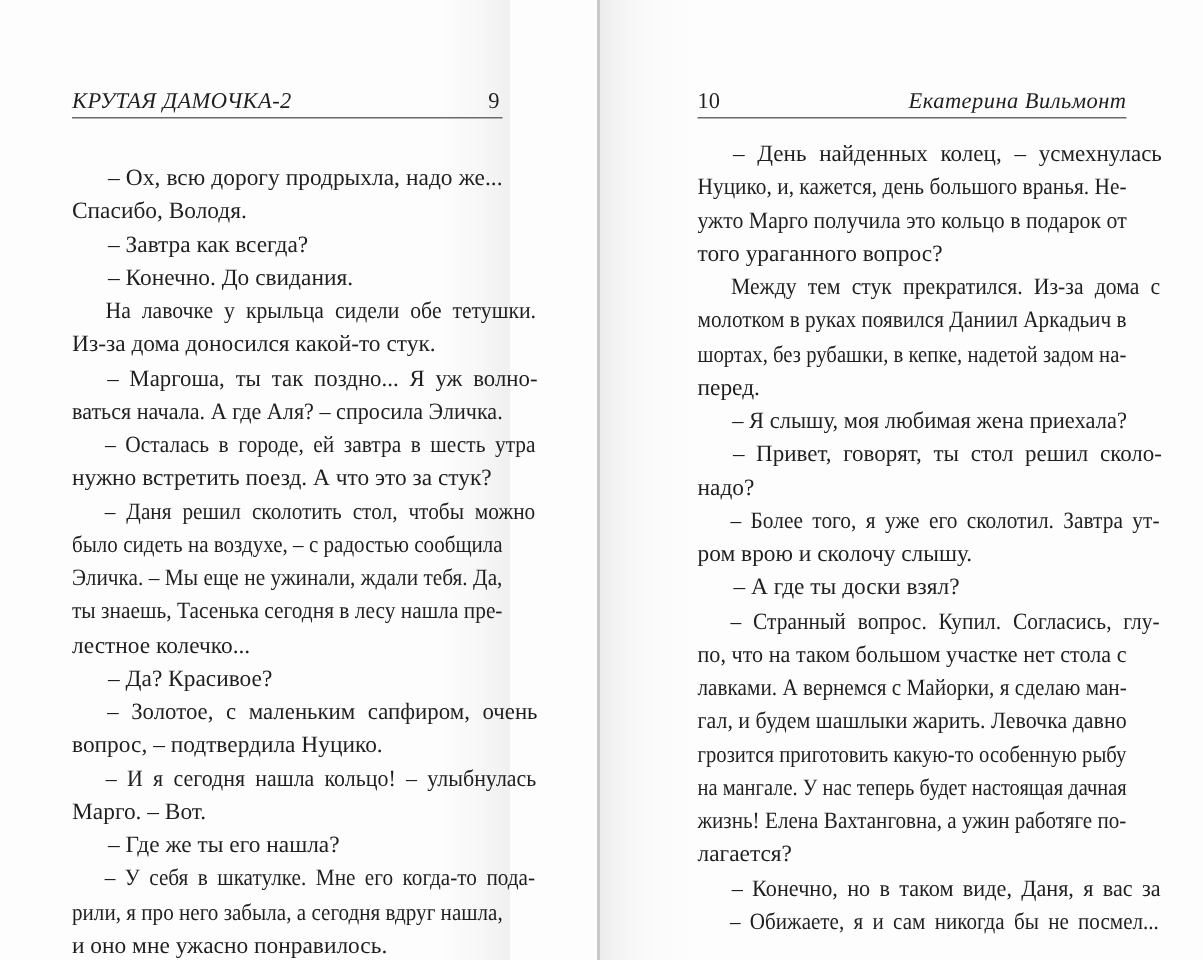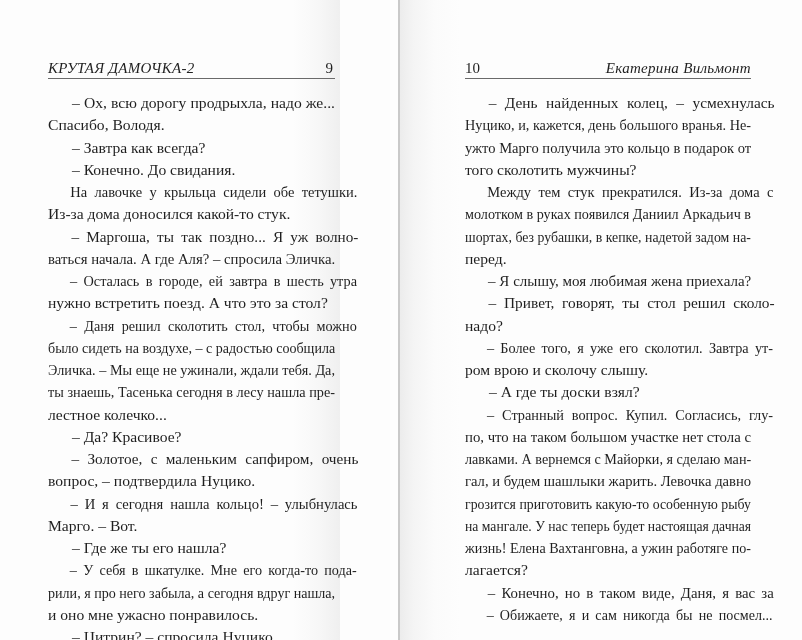--- a/index.html
+++ b/index.html
@@ -51,30 +51,30 @@
 </head>
 <body>
 
 <div class="spread">
   <div class="page left">
     <div class="running-head">
       <span class="rh-title">КРУТАЯ ДАМОЧКА-2</span>
       <span class="rh-num">9</span>
     </div>
     <div class="body-text" id="left-body">
-        <span class="line indent" style="display: block;">– Ох, всю дорогу продрыхла, надо же...</span>
+        <span class="line indent" style="display: block; margin-top: 16px;">– Ох, всю дорогу продрыхла, надо же...</span>
         <span class="line last" style="display: block;">Спасибо, Володя.</span>
         <span class="line indent last" style="display: block;">– Завтра как всегда?</span>
         <span class="line indent last" style="display: block;">– Конечно. До свидания.</span>
         <span class="line indent" style="display: block; transform-origin: left center; transform: scaleX(0.929); width: 309px;">На лавочке у крыльца сидели обе тетушки.</span>
         <span class="line last" style="display: block;">Из-за дома доносился какой-то стук.</span>
         <span class="line indent" style="display: block; transform-origin: left center; transform: scaleX(0.976); width: 294px;">– Маргоша, ты так поздно... Я уж волно-</span>
         <span class="line last" style="display: block; transform-origin: left center; transform: scaleX(0.947); width: 303px;">ваться начала. А где Аля? – спросила Эличка.</span>
         <span class="line indent" style="display: block; transform-origin: left center; transform: scaleX(0.917); width: 313px;">– Осталась в городе, ей завтра в шесть утра</span>
-        <span class="line last" style="display: block;">нужно встретить поезд. А что это за стол?</span>
+        <span class="line last" style="display: block;">нужно встретить поезд. А что это за стук?</span>
         <span class="line indent" style="display: block; transform-origin: left center; transform: scaleX(0.911); width: 315px;">– Даня решил сколотить стол, чтобы можно</span>
         <span class="line" style="display: block; transform-origin: left center; transform: scaleX(0.9); width: 319px;">было сидеть на воздухе, – с радостью сообщила</span>
         <span class="line" style="display: block; transform-origin: left center; transform: scaleX(0.911); width: 315px;">Эличка. – Мы еще не ужинали, ждали тебя. Да,</span>
         <span class="line" style="display: block; transform-origin: left center; transform: scaleX(0.914); width: 314px;">ты знаешь, Тасенька сегодня в лесу нашла пре-</span>
         <span class="line last" style="display: block;">лестное колечко...</span>
         <span class="line indent last" style="display: block;">– Да? Красивое?</span>
         <span class="line indent" style="display: block; transform-origin: left center; transform: scaleX(0.976); width: 294px;">– Золотое, с маленьким сапфиром, очень</span>
         <span class="line last" style="display: block;">вопрос, – подтвердила Нуцико.</span>
         <span class="line indent" style="display: block; transform-origin: left center; transform: scaleX(0.938); width: 306px;">– И я сегодня нашла кольцо! – улыбнулась</span>
         <span class="line last" style="display: block;">Марго. – Вот.</span>
@@ -90,21 +90,21 @@
 
   <div class="page right">
     <div class="running-head">
       <span class="rh-num">10</span>
       <span class="rh-title">Екатерина Вильмонт</span>
     </div>
     <div class="body-text" id="right-body">
         <span class="line indent" style="display: block; transform-origin: left center; transform: scaleX(0.986); width: 290px;">– День найденных колец, – усмехнулась</span>
         <span class="line" style="display: block; transform-origin: left center; transform: scaleX(0.914); width: 313px;">Нуцико, и, кажется, день большого вранья. Не-</span>
         <span class="line" style="display: block; transform-origin: left center; transform: scaleX(0.932); width: 307px;">ужто Марго получила это кольцо в подарок от</span>
-        <span class="line last" style="display: block;">того сколотить мужчины?</span>
+        <span class="line last" style="display: block;">того ураганного вопрос?</span>
         <span class="line indent" style="display: block; transform-origin: left center; transform: scaleX(0.929); width: 308px;">Между тем стук прекратился. Из-за дома с</span>
         <span class="line" style="display: block; transform-origin: left center; transform: scaleX(0.908); width: 315px;">молотком в руках появился Даниил Аркадьич в</span>
         <span class="line" style="display: block; transform-origin: left center; transform: scaleX(0.885); width: 323px;">шортах, без рубашки, в кепке, надетой задом на-</span>
         <span class="line last" style="display: block;">перед.</span>
         <span class="line indent last" style="display: block; transform-origin: left center; transform: scaleX(0.963); width: 297px;">– Я слышу, моя любимая жена приехала?</span>
         <span class="line indent" style="display: block; transform-origin: left center; transform: scaleX(0.983); width: 291px;">– Привет, говорят, ты стол решил сколо-</span>
         <span class="line last" style="display: block;">надо?</span>
         <span class="line indent" style="display: block; transform-origin: left center; transform: scaleX(0.914); width: 313px;">– Более того, я уже его сколотил. Завтра ут-</span>
         <span class="line last" style="display: block;">ром врою и сколочу слышу.</span>
         <span class="line indent last" style="display: block;">– А где ты доски взял?</span>

